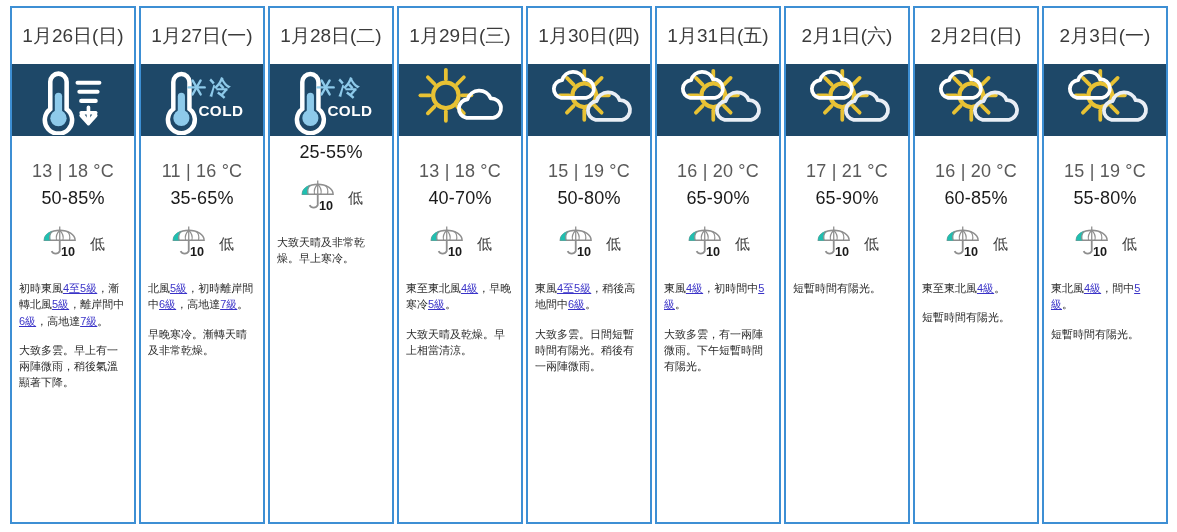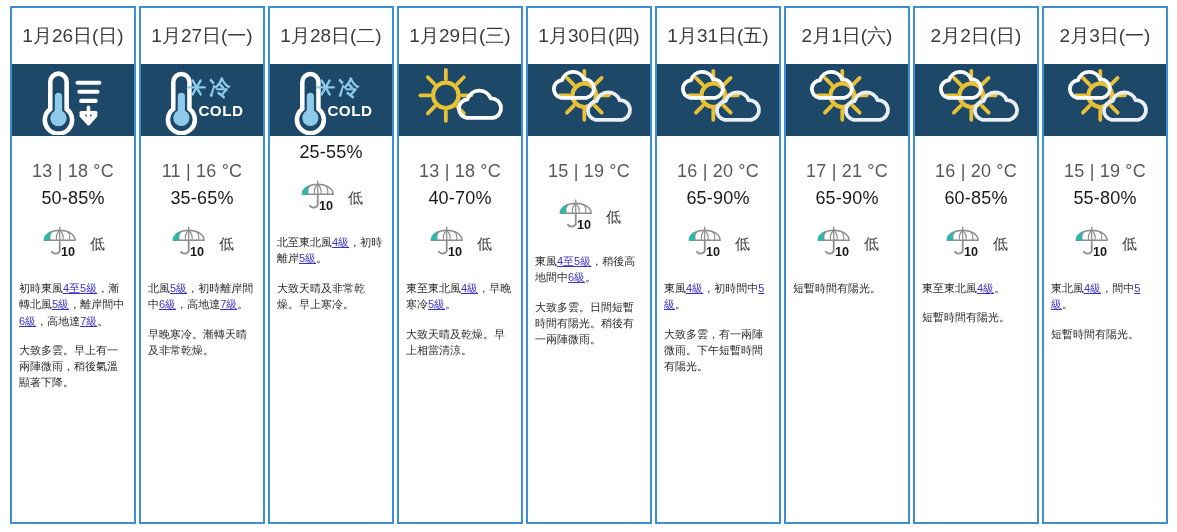--- a/index.html
+++ b/index.html
@@ -224,21 +224,20 @@
     <path d="M20.5 8 a22 15 0 0 0 -3.5 11" fill="none" stroke="#8e8e8e" stroke-width="1.3"></path>
     <path d="M20.5 8 a22 15 0 0 1 3.5 11" fill="none" stroke="#8e8e8e" stroke-width="1.3"></path>
     <path d="M29 9 a26 16 0 0 1 2.2 10" fill="none" stroke="#8e8e8e" stroke-width="1.3"></path>
     <line x1="20.5" y1="4" x2="20.5" y2="19" stroke="#8e8e8e" stroke-width="1.4"></line>
     <path d="M20.5 19 v12 a5 5 0 0 1 -9 0" fill="none" stroke="#8e8e8e" stroke-width="2"></path>
     <text x="22" y="37" font-family="'Liberation Sans',sans-serif" font-size="14" font-weight="bold" fill="#1a1a1a">10</text>
   </svg></span>
         <span class="uv-label">低</span>
       </div>
       <div class="narrative">
-        <p><span>北至東北風</span><a href="#">4級</a><span>，初時離岸</span><a href="#">5級</a><span>。</span></p>
         <p>大致天晴及非常乾燥。早上寒冷。</p>
       </div>
     </div>
     <div class="day-col">
       <div class="date-head">
         <div>1月29日</div>
         <div class="dow">(三)</div>
       </div>
       <div class="icon-band" title="天晴">
         <svg width="104" height="66" viewBox="0 0 110 70">
@@ -293,20 +292,21 @@
             <line x1="38.7" y1="41.3" x2="31.6" y2="48.4"></line>
             <line x1="34.0" y1="30.0" x2="24.0" y2="30.0"></line>
             <line x1="38.7" y1="18.7" x2="31.6" y2="11.6"></line>
           </g>
     <circle cx="50" cy="30" r="12.5" fill="none" stroke="#e8c234" stroke-width="4.5"></circle>
     <path transform="translate(16,8) scale(0.95)" d="M10 26 a10 10 0 0 1 1 -19.8 a13 13 0 0 1 24.5 -1 a10.5 10.5 0 0 1 2.5 20.8 z" fill="none" stroke="#ffffff" stroke-width="4.21" stroke-linejoin="round"></path>
     <path transform="translate(52,30) scale(1)" d="M10 26 a10 10 0 0 1 1 -19.8 a13 13 0 0 1 24.5 -1 a10.5 10.5 0 0 1 2.5 20.8 z" fill="none" stroke="#e9eef5" stroke-width="4.00" stroke-linejoin="round"></path>
   </svg>
       </div>
       <div class="temp-row">15 | 19 °C</div>
+      <div class="humid-row">50-80%</div>
       <div class="uv-row">
         <span><svg width="42" height="38" viewBox="0 0 46 42">
     <path d="M3.5 19 a17 11 0 0 1 34 0 z" fill="#ffffff" stroke="#8e8e8e" stroke-width="1.6"></path>
     <path d="M3.5 19 a17 11 0 0 1 8.5 -10 a26 16 0 0 0 -2.2 10 z" fill="#1fbfb0" stroke="#1fbfb0" stroke-width="0.6"></path>
     <path d="M12 9 a26 16 0 0 0 -2.2 10" fill="none" stroke="#8e8e8e" stroke-width="1.3"></path>
     <path d="M20.5 8 a22 15 0 0 0 -3.5 11" fill="none" stroke="#8e8e8e" stroke-width="1.3"></path>
     <path d="M20.5 8 a22 15 0 0 1 3.5 11" fill="none" stroke="#8e8e8e" stroke-width="1.3"></path>
     <path d="M29 9 a26 16 0 0 1 2.2 10" fill="none" stroke="#8e8e8e" stroke-width="1.3"></path>
     <line x1="20.5" y1="4" x2="20.5" y2="19" stroke="#8e8e8e" stroke-width="1.4"></line>
     <path d="M20.5 19 v12 a5 5 0 0 1 -9 0" fill="none" stroke="#8e8e8e" stroke-width="2"></path>

